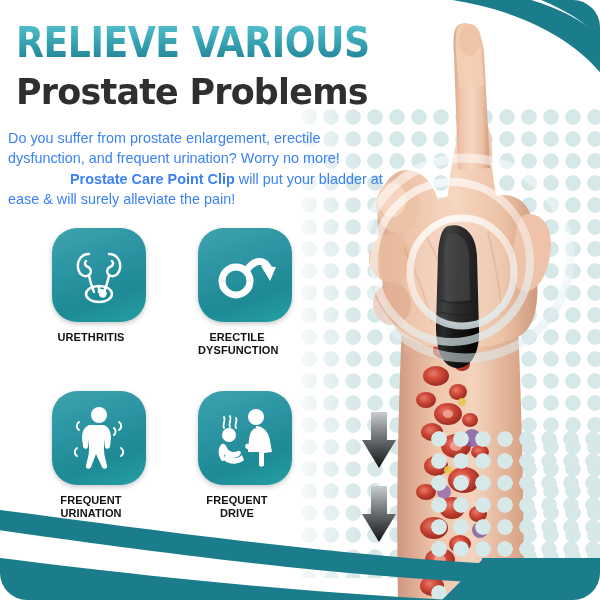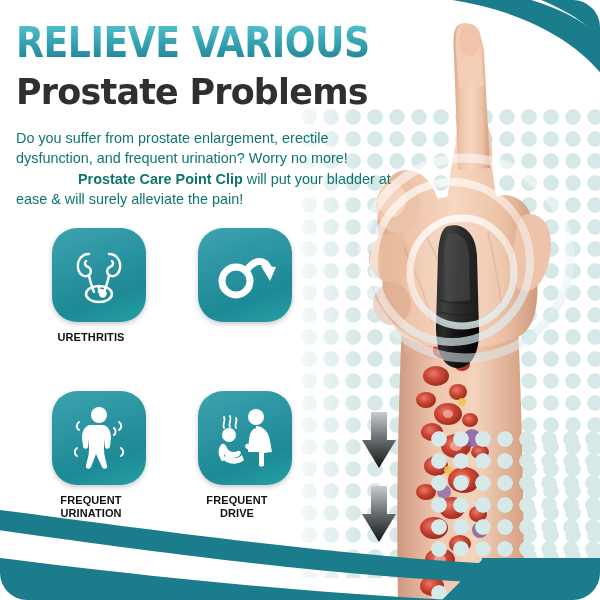--- a/index.html
+++ b/index.html
@@ -79,26 +79,26 @@
     font-family:"DejaVu Sans", sans-serif;
     line-height:1;
     letter-spacing:-0.8px;
     white-space:nowrap;
     transform:scaleX(.97);
     transform-origin:left center;
   }
 
   
   .body-copy{
-    position:absolute;top:128px;left:16px;
+    position:absolute;top:128px;left:8px;
     z-index:12;
     width:378px;
     font-size:14.4px;
     line-height:1.42;
-    color:#0f766e;
+    color:#3b82f6;
     font-family:"Liberation Sans", sans-serif;
   }
   .body-copy .indent{display:inline-block;width:62px;}
   .body-copy b{font-weight:bold;}
 
   
   .grid{
     position:absolute;top:228px;left:52px;
     z-index:12;
     width:300px;
@@ -335,20 +335,22 @@
     </div>
 
     <div class="cell c1">
       <div class="tile">
         <svg width="62" height="56" viewBox="0 0 62 56">
           <circle cx="22" cy="34" r="14" fill="none" stroke="#ffffff" stroke-width="7"></circle>
           <path d="M32 24 C40 12 50 12 54 20" fill="none" stroke="#ffffff" stroke-width="7" stroke-linecap="round"></path>
           <path d="M56 34 L47 19 L62 20 Z" fill="#ffffff"></path>
         </svg>
       </div>
+      <div class="cap">ERECTILE
+DYSFUNCTION</div>
     </div>
 
     <div class="cell c2">
       <div class="tile">
         <svg width="58" height="64" viewBox="0 0 58 64">
           <g fill="#ffffff">
             <circle cx="29" cy="9" r="8"></circle>
             <path d="M19 19 C14 21 12 26 12 32 L13 40 C13 43 17 44 18 41 L19 33 L19 44
                      C19 50 17 54 16 60 C15 63 20 64 21 61 L26 48 L32 61 C33 64 38 63 37 60
                      C36 54 34 50 34 44 L34 33 L35 41 C36 44 40 43 40 40 L41 32

